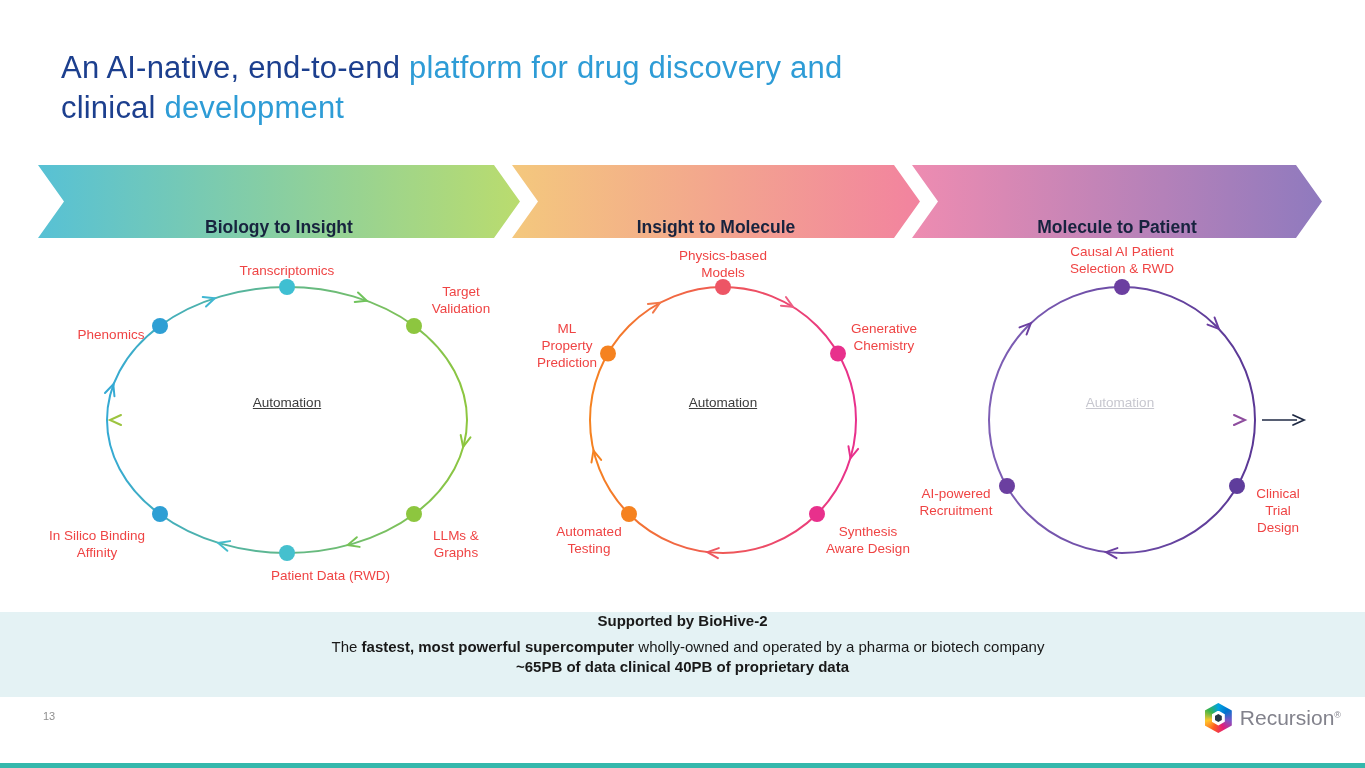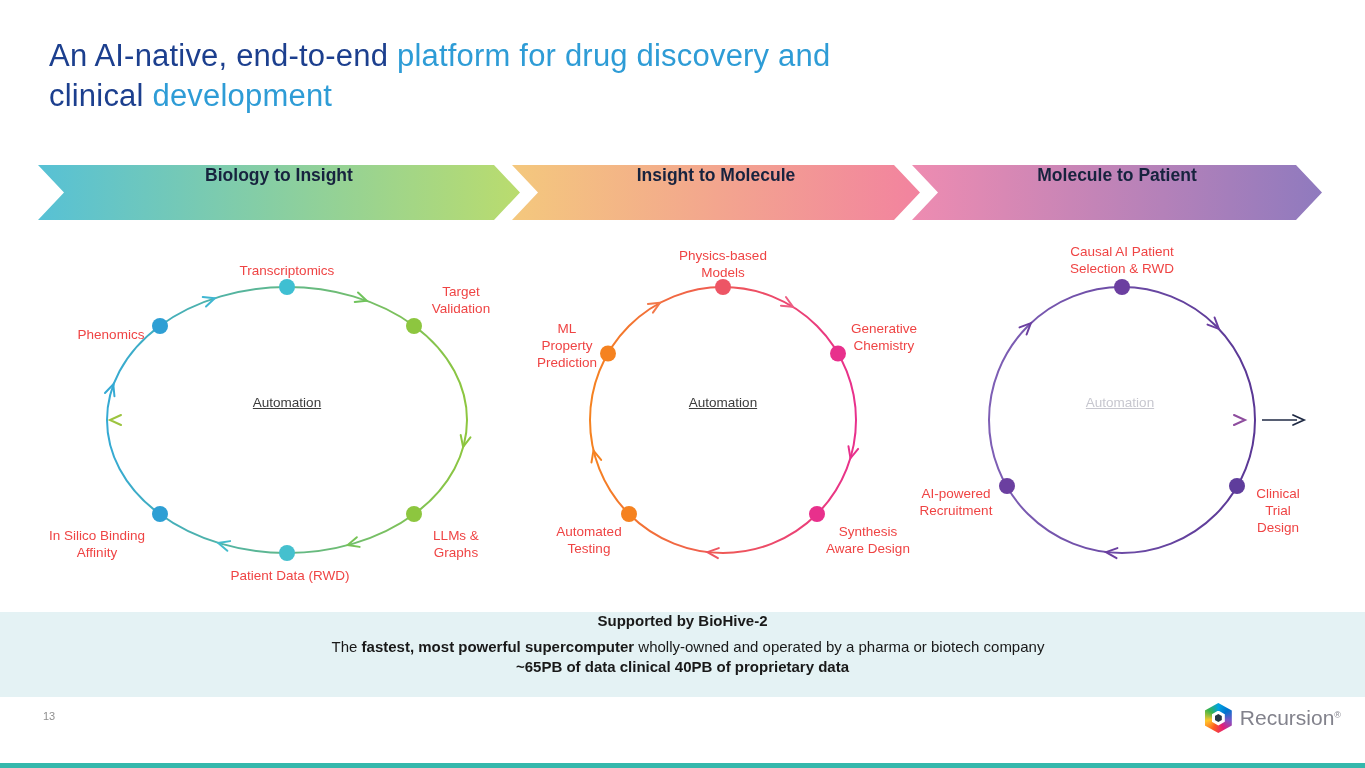--- a/index.html
+++ b/index.html
@@ -3,28 +3,28 @@
 <meta charset="utf-8">
 <title>Slide</title>
 <style>
   html,body { margin:0; padding:0; background:#ffffff; }
   .slide {
     position:relative; width:1365px; height:768px; background:#ffffff;
     font-family:"Liberation Sans","DejaVu Sans",sans-serif; overflow:hidden;
   }
 
   
-  .title { position:absolute; left:49px; top:36px; margin:0; font-size:31px; font-weight:400; line-height:1.3; letter-spacing:.2px; }
+  .title { position:absolute; left:49px; top:36px; margin:12px; font-size:31px; font-weight:400; line-height:1.3; letter-spacing:.2px; }
   .t-dark  { color:#1C3F8E; }
   .t-light { color:#2E9CD6; }
 
   
   .banners { position:absolute; left:0; top:165px; width:1365px; height:57px; }
   .banner {
-    position:absolute; top:0; height:55px; display:flex; align-items:flex-start; justify-content:center;
+    position:absolute; top:0; height:73px; display:flex; align-items:flex-end; justify-content:center;
     clip-path:polygon(0 0, calc(100% - 26px) 0, 100% 50%, calc(100% - 26px) 100%, 0 100%, 26px 50%);
   }
   .b1 { left:38px;  width:482px; background:linear-gradient(90deg,#57C1D5,#BADC6E); }
   .b2 { left:512px; width:408px; background:linear-gradient(90deg,#F4C87D,#F2839F); }
   .b3 { left:912px; width:410px; background:linear-gradient(90deg,#EE8CB1,#8F7ABE); }
   .banner-label { font-size:17.5px; font-weight:bold; color:#17233E; }
 
   
   .diagram-svg { position:absolute; left:0; top:0; width:1365px; height:768px; }
   .lbl {
@@ -187,21 +187,21 @@
     <circle cx="1237" cy="486" r="8" fill="#5F3D9C"></circle>
     <circle cx="1007" cy="486" r="8" fill="#6B3FA0"></circle>
   </svg>
 
   <div class="lbl" style="left:51px;  top:298px; width:120px;margin-top:28px;">Phenomics</div>
   <div class="lbl" style="left:197px; top:262px; width:180px;">Transcriptomics</div>
   <div class="lbl" style="left:406px; top:283px; width:110px;">Target
 Validation</div>
   <div class="lbl" style="left:406px; top:527px; width:100px;">LLMs &amp;
 Graphs</div>
-  <div class="lbl" style="left:190px; top:567px; width:200px;">Patient Data (RWD)</div>
+  <div class="lbl" style="left:190px; top:567px; width:200px;text-align:right;">Patient Data (RWD)</div>
   <div class="lbl" style="left:22px;  top:527px; width:150px;">In Silico Binding
 Affinity</div>
 
   <div class="lbl" style="left:512px; top:320px; width:110px;">ML
 Property
 Prediction</div>
   <div class="lbl" style="left:648px; top:247px; width:150px;">Physics-based
 Models</div>
   <div class="lbl" style="left:829px; top:320px; width:110px;">Generative
 Chemistry</div>

